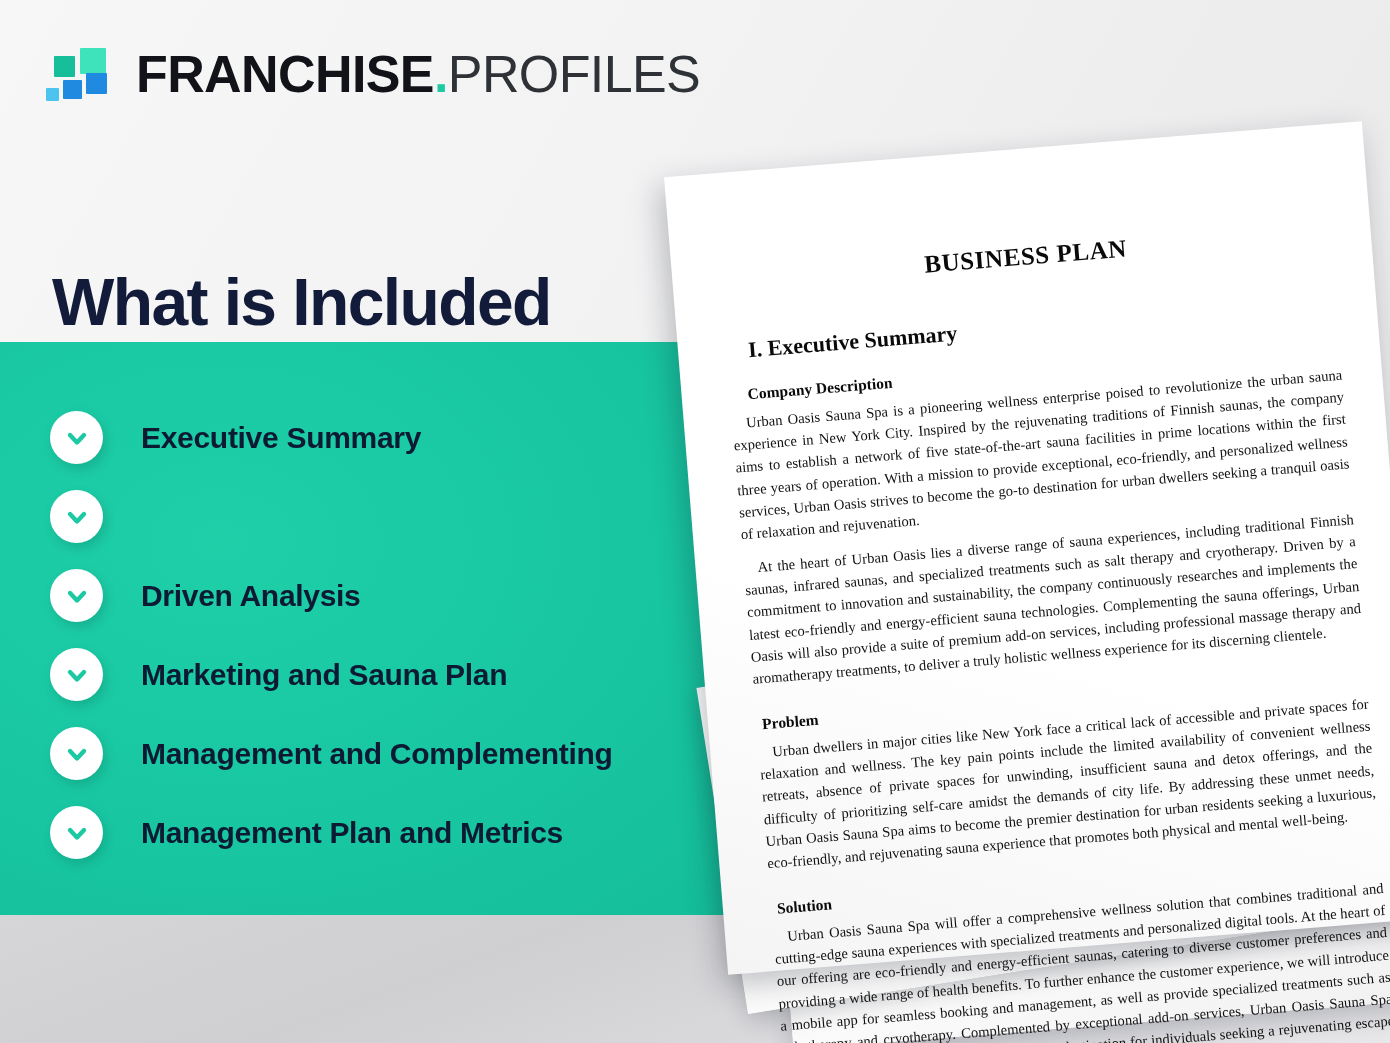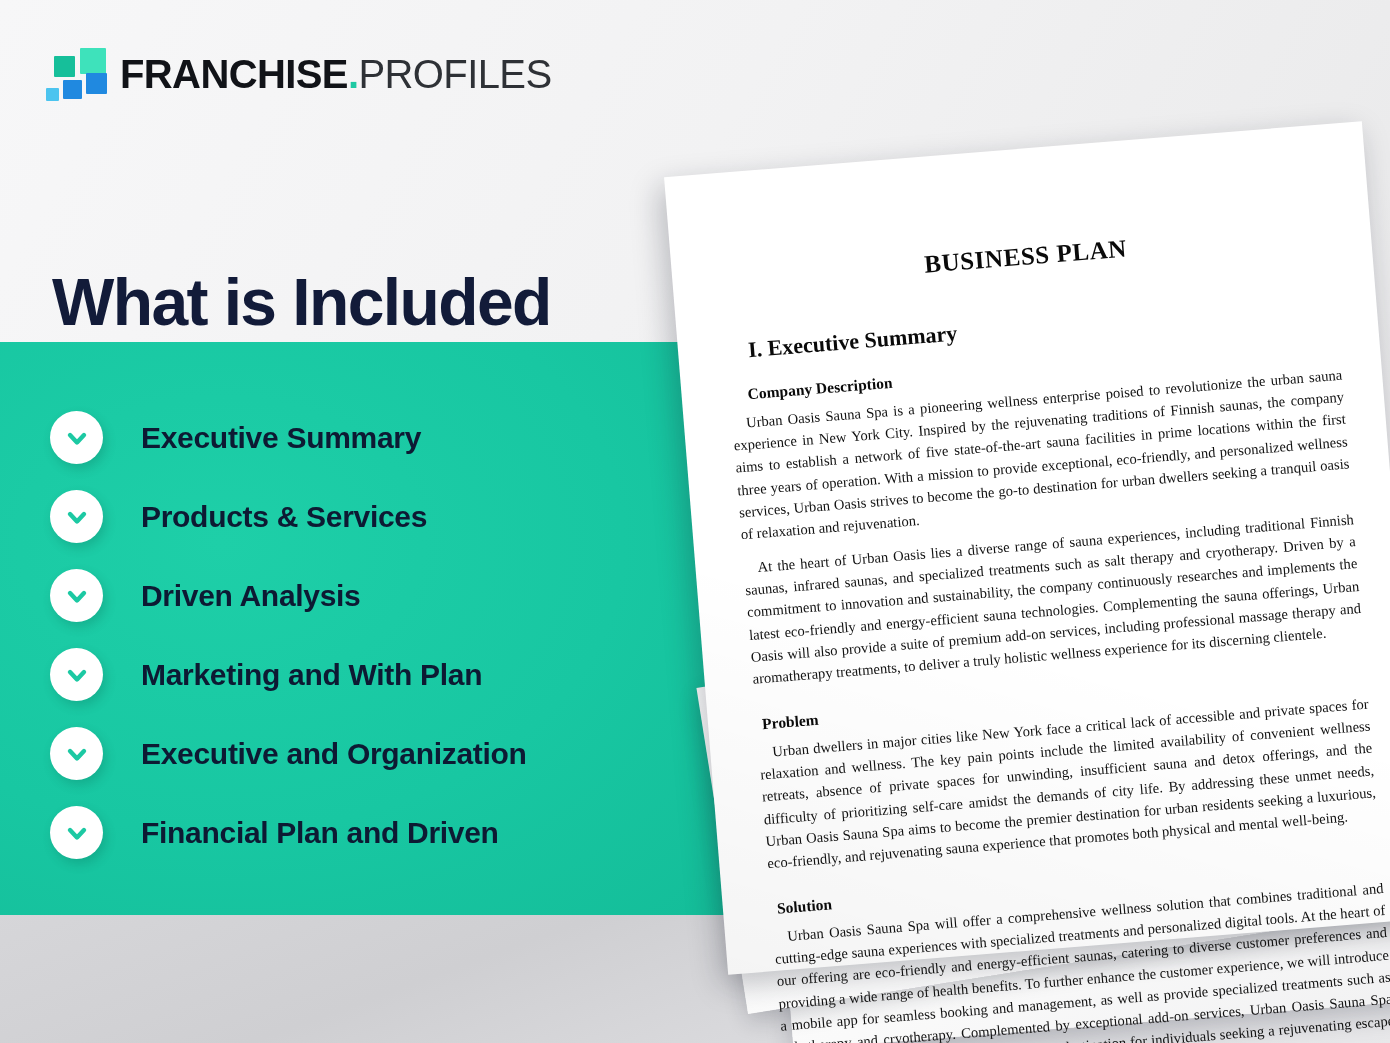--- a/index.html
+++ b/index.html
@@ -51,22 +51,22 @@
     position: absolute;
     border-radius: 1px;
   }
   .sq-a { left: 8px;  top: 8px;  width: 21px; height: 21px; background: #16bf9a; }
   .sq-b { left: 34px; top: 0px;  width: 26px; height: 26px; background: #3ee2bb; }
   .sq-c { left: 17px; top: 32px; width: 19px; height: 19px; background: #2089e0; }
   .sq-d { left: 40px; top: 25px; width: 21px; height: 21px; background: #2089e0; }
   .sq-e { left: 0px;  top: 40px; width: 13px; height: 13px; background: #4cc4ef; }
 
   .logo-text {
-    margin-left: 12px;
-    font-size: 40px;
+    margin-left: 28px;
+    font-size: 52px;
     letter-spacing: -0.6px;
     line-height: 1;
     white-space: nowrap;
     color: #111318;
   }
   .logo-text .bold { font-weight: 700; }
   .logo-text .dot  { color: #1ec9a3; font-weight: 700; }
   .logo-text .light { font-weight: 400; color: #2e3136; }
 
   
@@ -264,57 +264,56 @@
       </span>
       <span class="item-label">Executive Summary</span>
     </div>
 
     <div class="list-item">
       <span class="bullet-circle">
         <svg width="30" height="30" viewBox="0 0 30 30" aria-hidden="true">
           <polyline points="8,12 15,19.5 22,12" fill="none" stroke="#1cc9a3" stroke-width="4.4" stroke-linecap="round" stroke-linejoin="round"></polyline>
         </svg>
       </span>
-      <span class="item-label">Products &amp; Services</span>
     </div>
 
     <div class="list-item">
       <span class="bullet-circle">
         <svg width="30" height="30" viewBox="0 0 30 30" aria-hidden="true">
           <polyline points="8,12 15,19.5 22,12" fill="none" stroke="#1cc9a3" stroke-width="4.4" stroke-linecap="round" stroke-linejoin="round"></polyline>
         </svg>
       </span>
       <span class="item-label">Driven Analysis</span>
     </div>
 
     <div class="list-item">
       <span class="bullet-circle">
         <svg width="30" height="30" viewBox="0 0 30 30" aria-hidden="true">
           <polyline points="8,12 15,19.5 22,12" fill="none" stroke="#1cc9a3" stroke-width="4.4" stroke-linecap="round" stroke-linejoin="round"></polyline>
         </svg>
       </span>
-      <span class="item-label">Marketing and With Plan</span>
-    </div>
-
-    <div class="list-item">
-      <span class="bullet-circle">
-        <svg width="30" height="30" viewBox="0 0 30 30" aria-hidden="true">
-          <polyline points="8,12 15,19.5 22,12" fill="none" stroke="#1cc9a3" stroke-width="4.4" stroke-linecap="round" stroke-linejoin="round"></polyline>
-        </svg>
-      </span>
-      <span class="item-label">Executive and Organization</span>
-    </div>
-
-    <div class="list-item">
-      <span class="bullet-circle">
-        <svg width="30" height="30" viewBox="0 0 30 30" aria-hidden="true">
-          <polyline points="8,12 15,19.5 22,12" fill="none" stroke="#1cc9a3" stroke-width="4.4" stroke-linecap="round" stroke-linejoin="round"></polyline>
-        </svg>
-      </span>
-      <span class="item-label">Financial Plan and Driven</span>
+      <span class="item-label">Marketing and Sauna Plan</span>
+    </div>
+
+    <div class="list-item">
+      <span class="bullet-circle">
+        <svg width="30" height="30" viewBox="0 0 30 30" aria-hidden="true">
+          <polyline points="8,12 15,19.5 22,12" fill="none" stroke="#1cc9a3" stroke-width="4.4" stroke-linecap="round" stroke-linejoin="round"></polyline>
+        </svg>
+      </span>
+      <span class="item-label">Management and Complementing</span>
+    </div>
+
+    <div class="list-item">
+      <span class="bullet-circle">
+        <svg width="30" height="30" viewBox="0 0 30 30" aria-hidden="true">
+          <polyline points="8,12 15,19.5 22,12" fill="none" stroke="#1cc9a3" stroke-width="4.4" stroke-linecap="round" stroke-linejoin="round"></polyline>
+        </svg>
+      </span>
+      <span class="item-label">Management Plan and Metrics</span>
     </div>
 
   </div>
 
   <div class="docs">
 
     <div class="page page-back2"></div>
 
     <div class="page page-back1">
       <div class="back1-text">destination for individuals seeking a rejuvenating escape from the demands of city life.</div>

